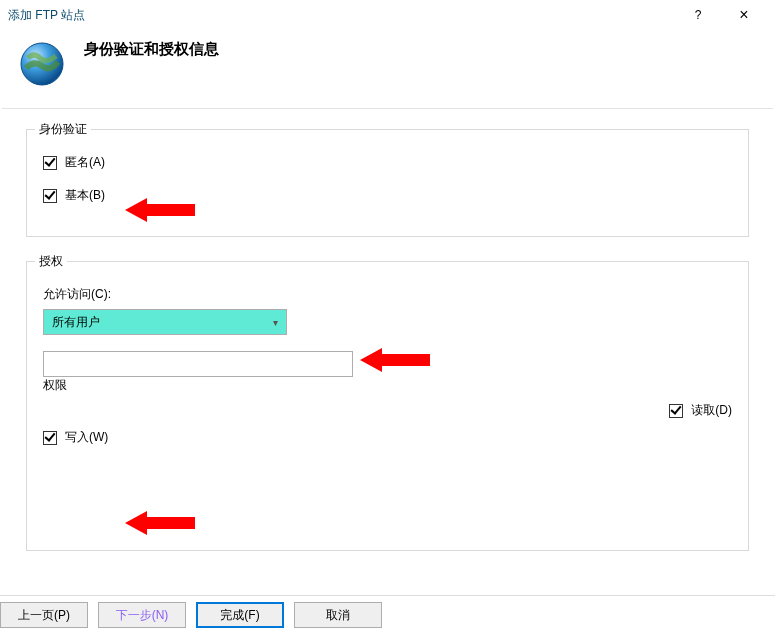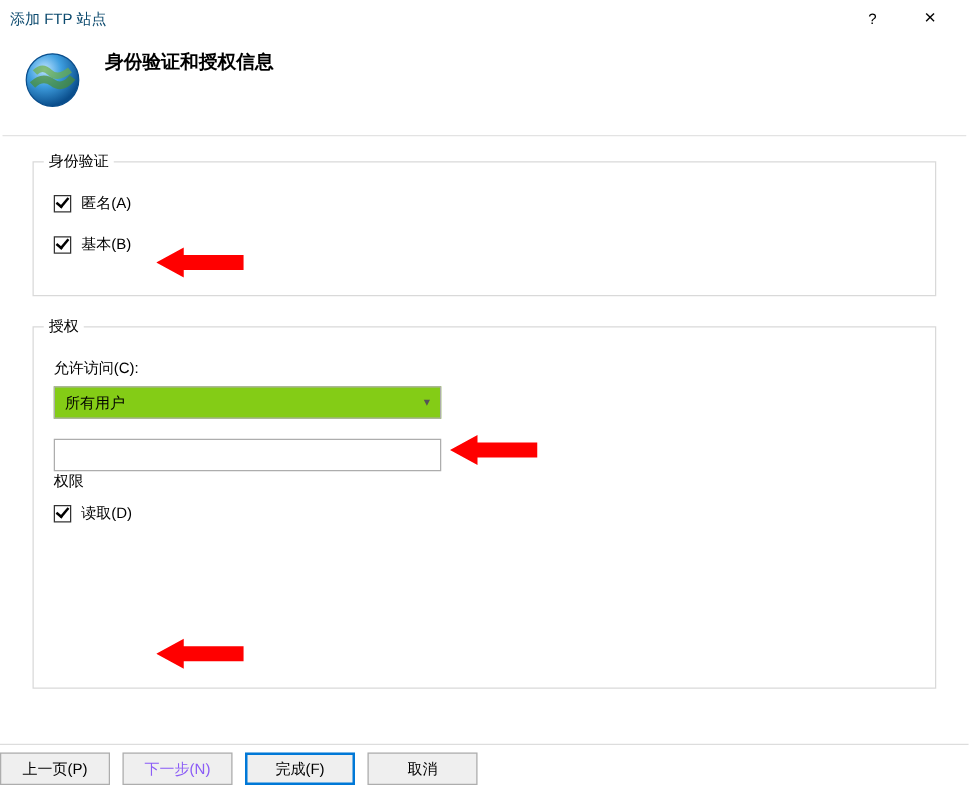--- a/index.html
+++ b/index.html
@@ -69,21 +69,21 @@
   .checkbox.checked::after {
     content: "";
     width: 8px; height: 4px;
     border-left: 2px solid #000; border-bottom: 2px solid #000;
     transform: rotate(-50deg);
     margin-top: -3px;
   }
   .field-label { margin: 8px 0 6px 0; }
   .dropdown {
     display: flex; align-items: center; justify-content: space-between;
-    width: 310px; height: 26px; border: 1px solid #adadad; background: #84cc16;
+    width: 244px; height: 26px; border: 1px solid #adadad; background: #5eead4;
     padding: 0 8px; color: #000;
   }
   .dropdown .chev { font-size: 10px; color: #555; }
   .textinput {
     width: 310px; height: 26px; border: 1px solid #adadad; background: #fff;
     margin-top: 16px;
   }
   .sub-legend {
     margin: 0 0 8px 0;
   }
@@ -167,23 +167,27 @@
 
     <div class="dropdown">
       <span>所有用户</span>
       <span class="chev">▾</span>
     </div>
 
     <div class="textinput" title=""></div>
 
     <div class="sub-legend">权限</div>
 
-    <div class="check-row" style="margin:6px 0 10px 0;">
+    <div class="check-row" style="margin:6px 0 10px 0;justify-content:flex-end;">
       <span class="checkbox checked"></span>
       <span>读取(D)</span>
+    </div>
+    <div class="check-row last" style="margin:0;">
+      <span class="checkbox checked"></span>
+      <span>写入(W)</span>
     </div>
   </div>
 
 </div>
 
 <div class="footer">
   <div class="btn-std">
       <span>上一页(P)</span>
     </div>
   <div class="btn-std disabled">

